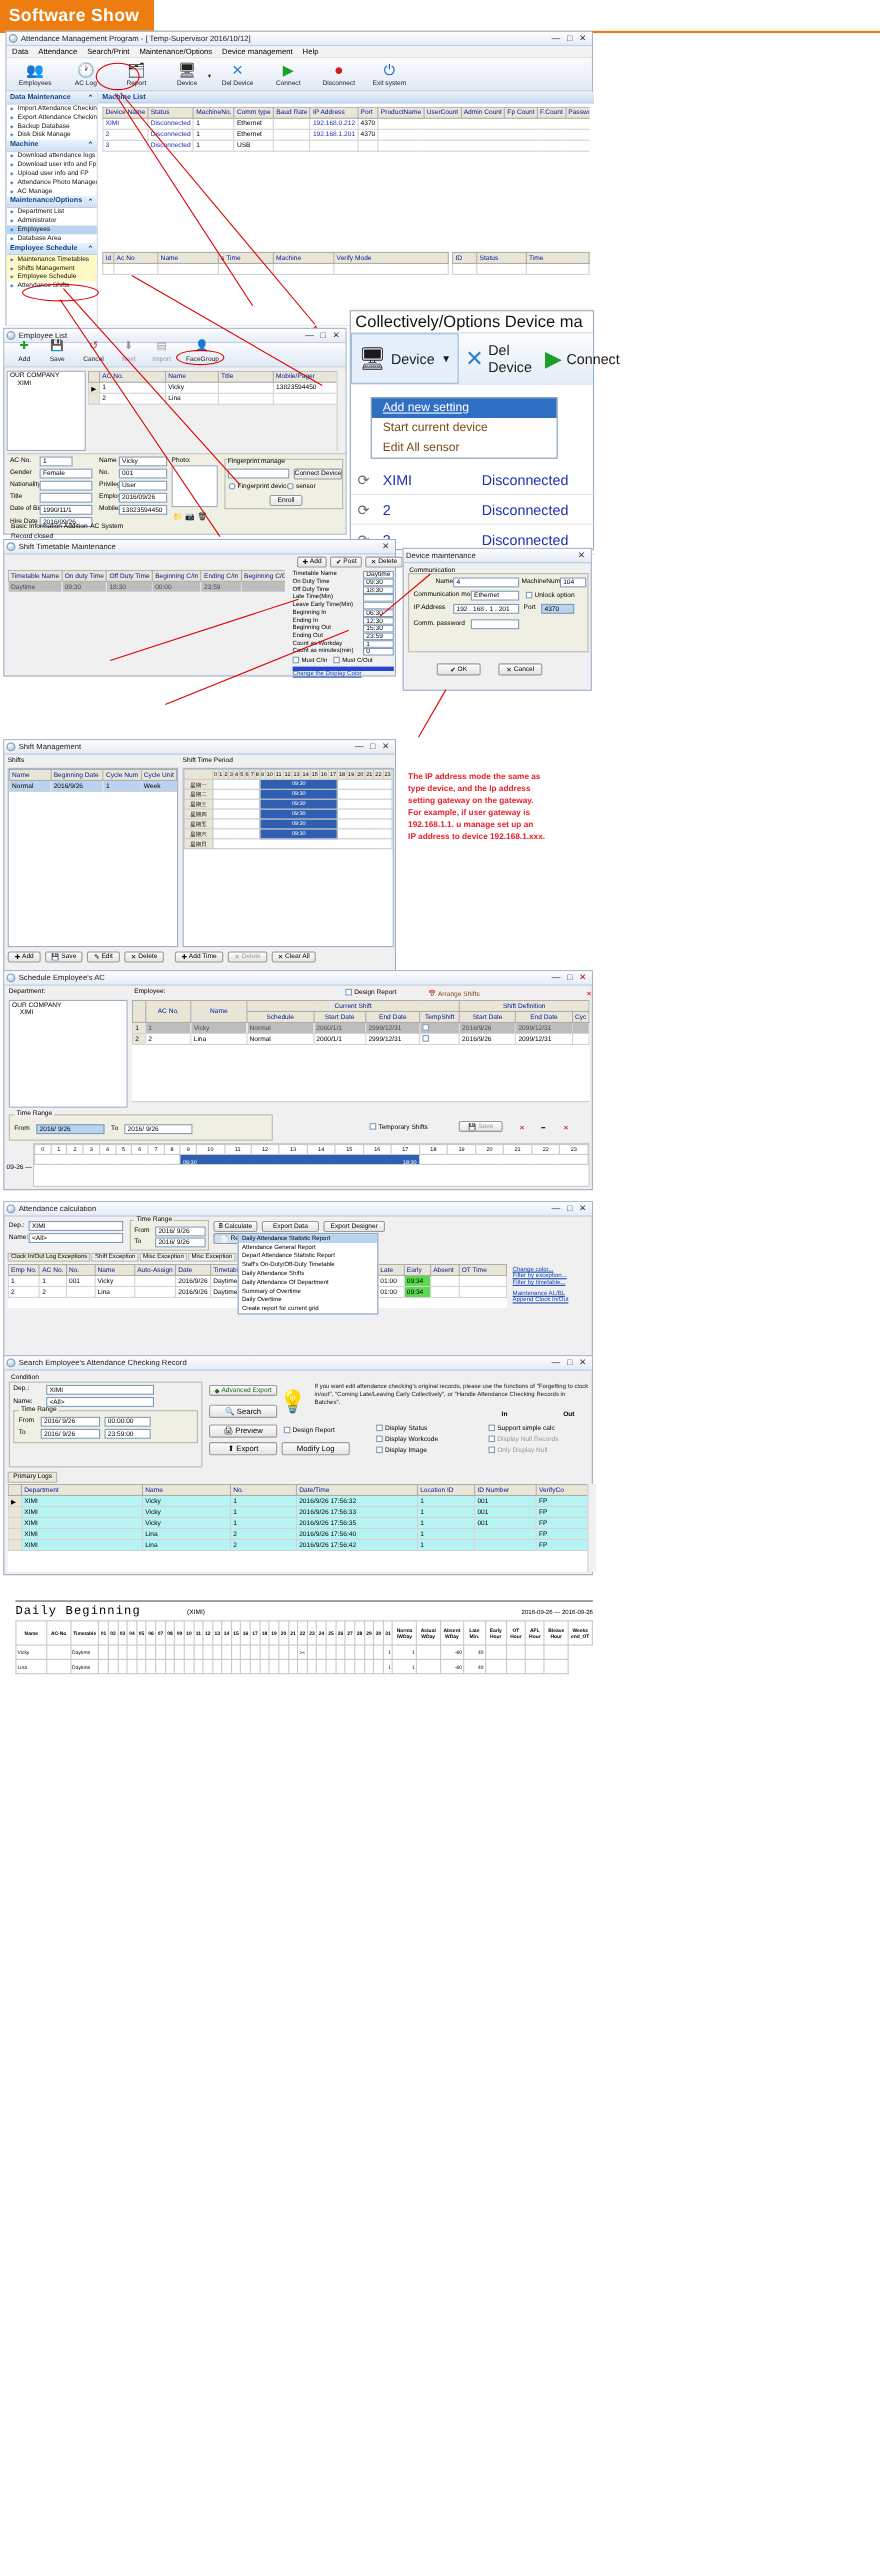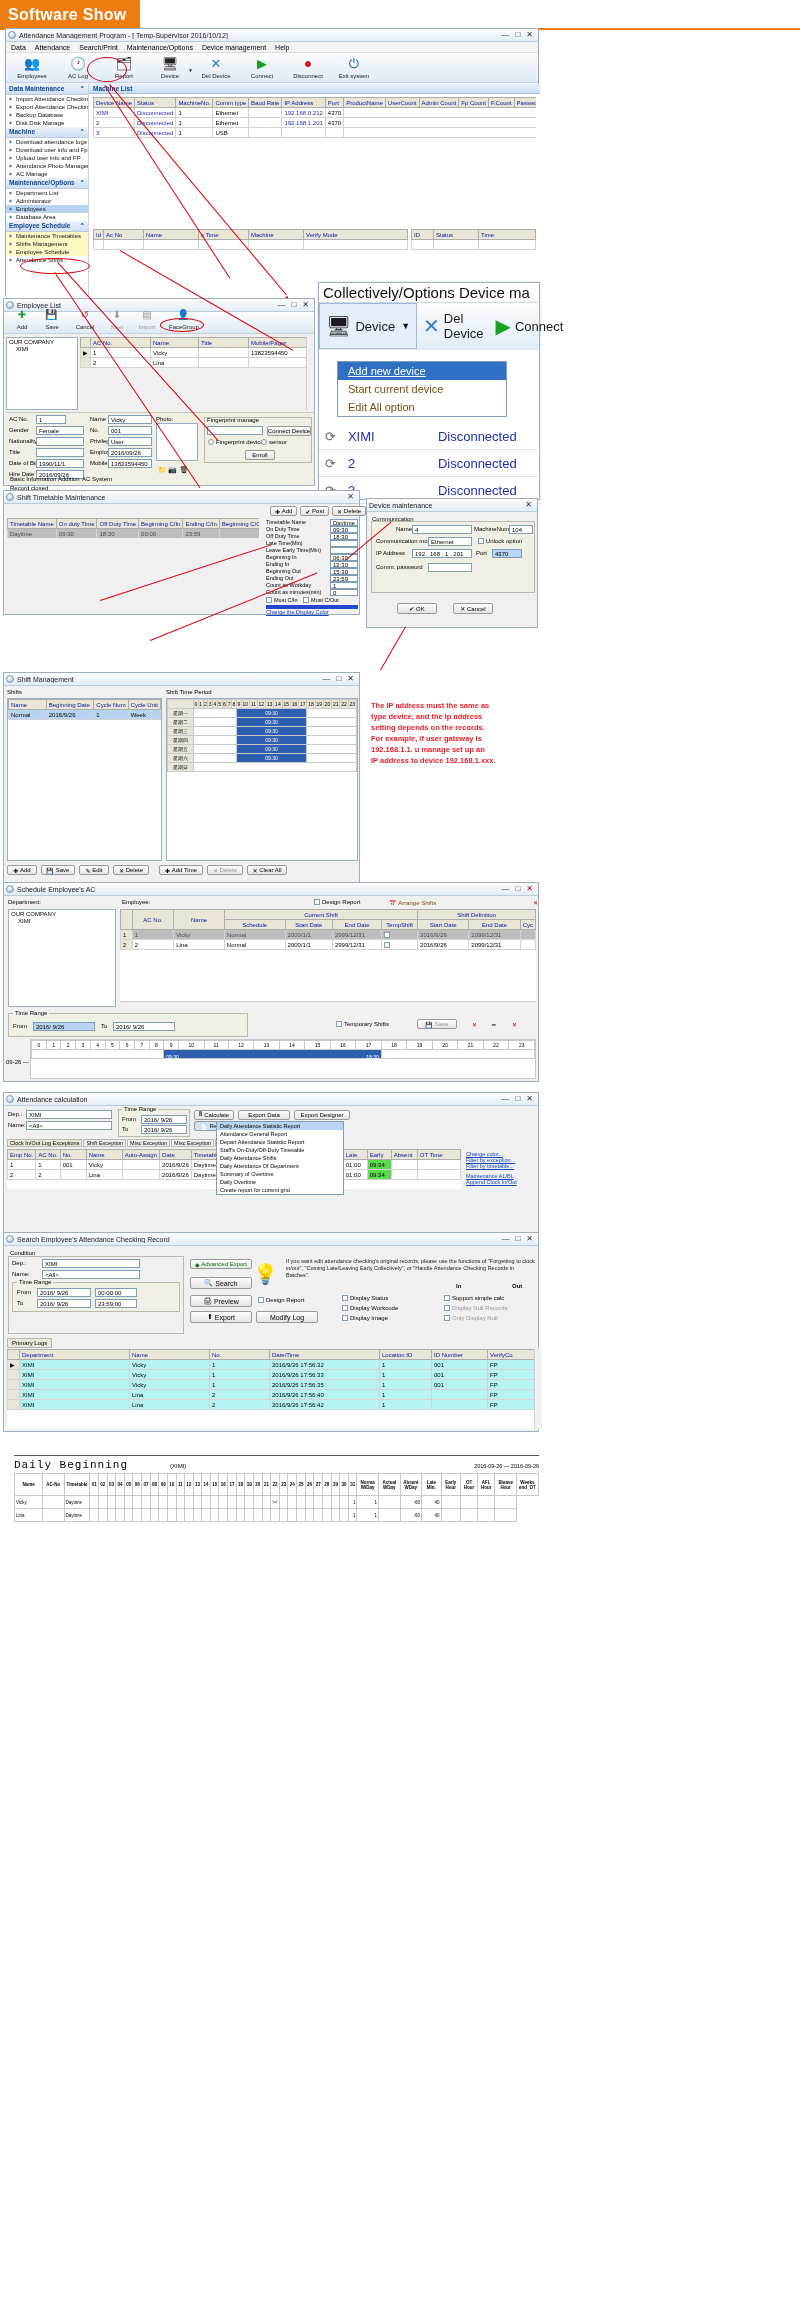--- a/index.html
+++ b/index.html
@@ -331,23 +331,23 @@
       <span class="ic" style="color:#2f7fd0;">✕</span>
       <span>Del Device</span>
     </div>
     <div class="zbigbtn">
       <span class="ic" style="color:#1a9f27;">▶</span>
       <span>Connect</span>
     </div>
   </div>
 
   <div class="abs menu-pop" style="left:18px; top:78px; width:170px;">
-    <div class="hl">Add new device</div>
+    <div class="hl">Add new setting</div>
     <div>Start current device</div>
-    <div>Edit All option</div>
+    <div>Edit All sensor</div>
   </div>
 
   <div class="abs" style="left:0; top:140px; width:222px;">
     <div class="zlist-row">
       <span style="color:#6b6b6b;">⟳</span>
       <span style="width:78px;">XIMI</span>
       <span>Disconnected</span>
     </div>
     <div class="zlist-row">
       <span style="color:#6b6b6b;">⟳</span>
@@ -693,23 +693,23 @@
     <div class="btnsm" style="width:34px;">💾&nbsp;<span>Save</span></div>
     <div class="btnsm" style="width:30px;">✎&nbsp;<span>Edit</span></div>
     <div class="btnsm" style="width:36px;">✕&nbsp;<span>Delete</span></div>
     <div class="btnsm" style="width:44px; margin-left:6px;">✚&nbsp;<span>Add Time</span></div>
     <div class="btnsm" style="width:36px; color:#999;">✕&nbsp;<span>Delete</span></div>
     <div class="btnsm" style="width:40px;">✕&nbsp;<span>Clear All</span></div>
   </div>
 </div>
 
 <div class="abs redtext" style="left:371px; top:700px; width:170px;">
-  <div>The IP address must the same as</div>
+  <div>The IP address mode the same as</div>
   <div>type device, and the Ip address</div>
-  <div>setting depends on the records.</div>
+  <div>setting gateway on the gateway.</div>
   <div>For example, if user gateway is</div>
   <div>192.168.1.1. u manage set up an</div>
   <div>IP address to device 192.168.1.xxx.</div>
 </div>
 
 <div class="abs win" style="left:366px; top:498px; width:172px; height:130px;">
   <div class="titlebar">
     <span class="t-txt">Device maintenance</span>
     <span class="wbtns">
         <span>✕</span>

